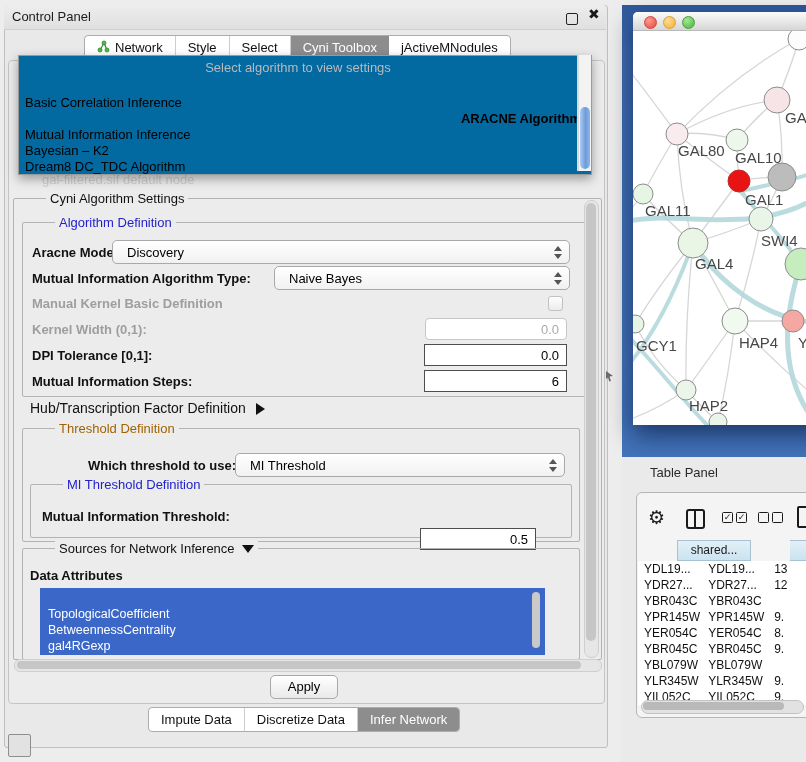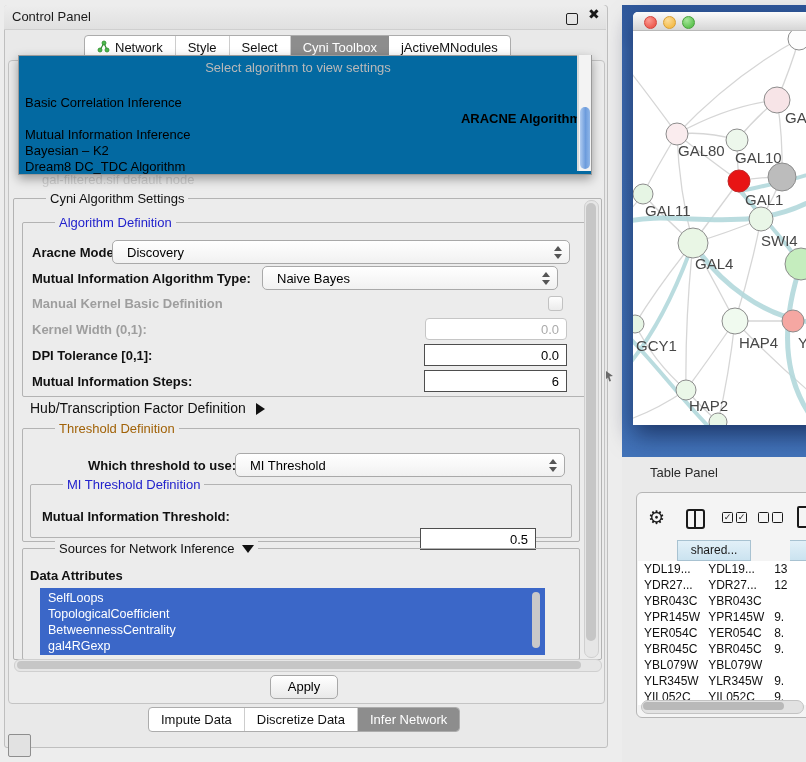--- a/index.html
+++ b/index.html
@@ -203,21 +203,21 @@
 </div>
 <div class="flabel" style="left:32px;top:245px;">Aracne Mode:</div>
 <div class="combo" style="left:112px;top:240px;width:458px;">
   <span>Discovery</span>
   <span class="arrs">
       <span class="arr-up" style="display:block"></span>
       <span class="arr-dn" style="display:block"></span>
     </span>
 </div>
 <div class="flabel" style="left:32px;top:271px;">Mutual Information Algorithm Type:</div>
-<div class="combo" style="left:262px;top:266px;width:296px;">
+<div class="combo" style="left:274px;top:266px;width:296px;">
   <span>Naive Bayes</span>
   <span class="arrs">
       <span class="arr-up" style="display:block"></span>
       <span class="arr-dn" style="display:block"></span>
     </span>
 </div>
 <div class="flabel dis" style="left:32px;top:296px;">Manual Kernel Basic Definition</div>
 <div class="abs" id="kernel-checkbox"></div>
 <div class="flabel dis" style="left:32px;top:322px;">Kernel Width (0,1):</div>
 <div class="nfield dis" style="left:425px;top:318px;width:142px;">0.0</div>
@@ -245,21 +245,20 @@
   <span class="legend blue">MI Threshold Definition</span>
 </div>
 <div class="flabel" style="left:42px;top:509px;">Mutual Information Threshold:</div>
 <div class="nfield" style="left:420px;top:528px;width:116px;">0.5</div>
 
 <div class="group" style="left:22px;top:548px;width:556px;height:110px;">
   <span class="legend"><span>Sources for Network Inference</span><span class="tri-down"></span></span>
 </div>
 <div class="flabel" style="left:30px;top:568px;">Data Attributes</div>
 <div class="abs" id="attr-list">
-  <div class="attr-item" style="top:2px">SelfLoops</div>
   <div class="attr-item" style="top:18px">TopologicalCoefficient</div>
   <div class="attr-item" style="top:34px">BetweennessCentrality</div>
   <div class="attr-item" style="top:50px">gal4RGexp</div>
   <div class="abs" id="attr-scroll-thumb"></div>
 </div>
 
 <div class="abs" id="v-scroll"></div>
 <div class="abs" id="v-thumb"></div>
 <div class="abs" id="h-scroll"></div>
 <div class="abs" id="h-thumb"></div>

